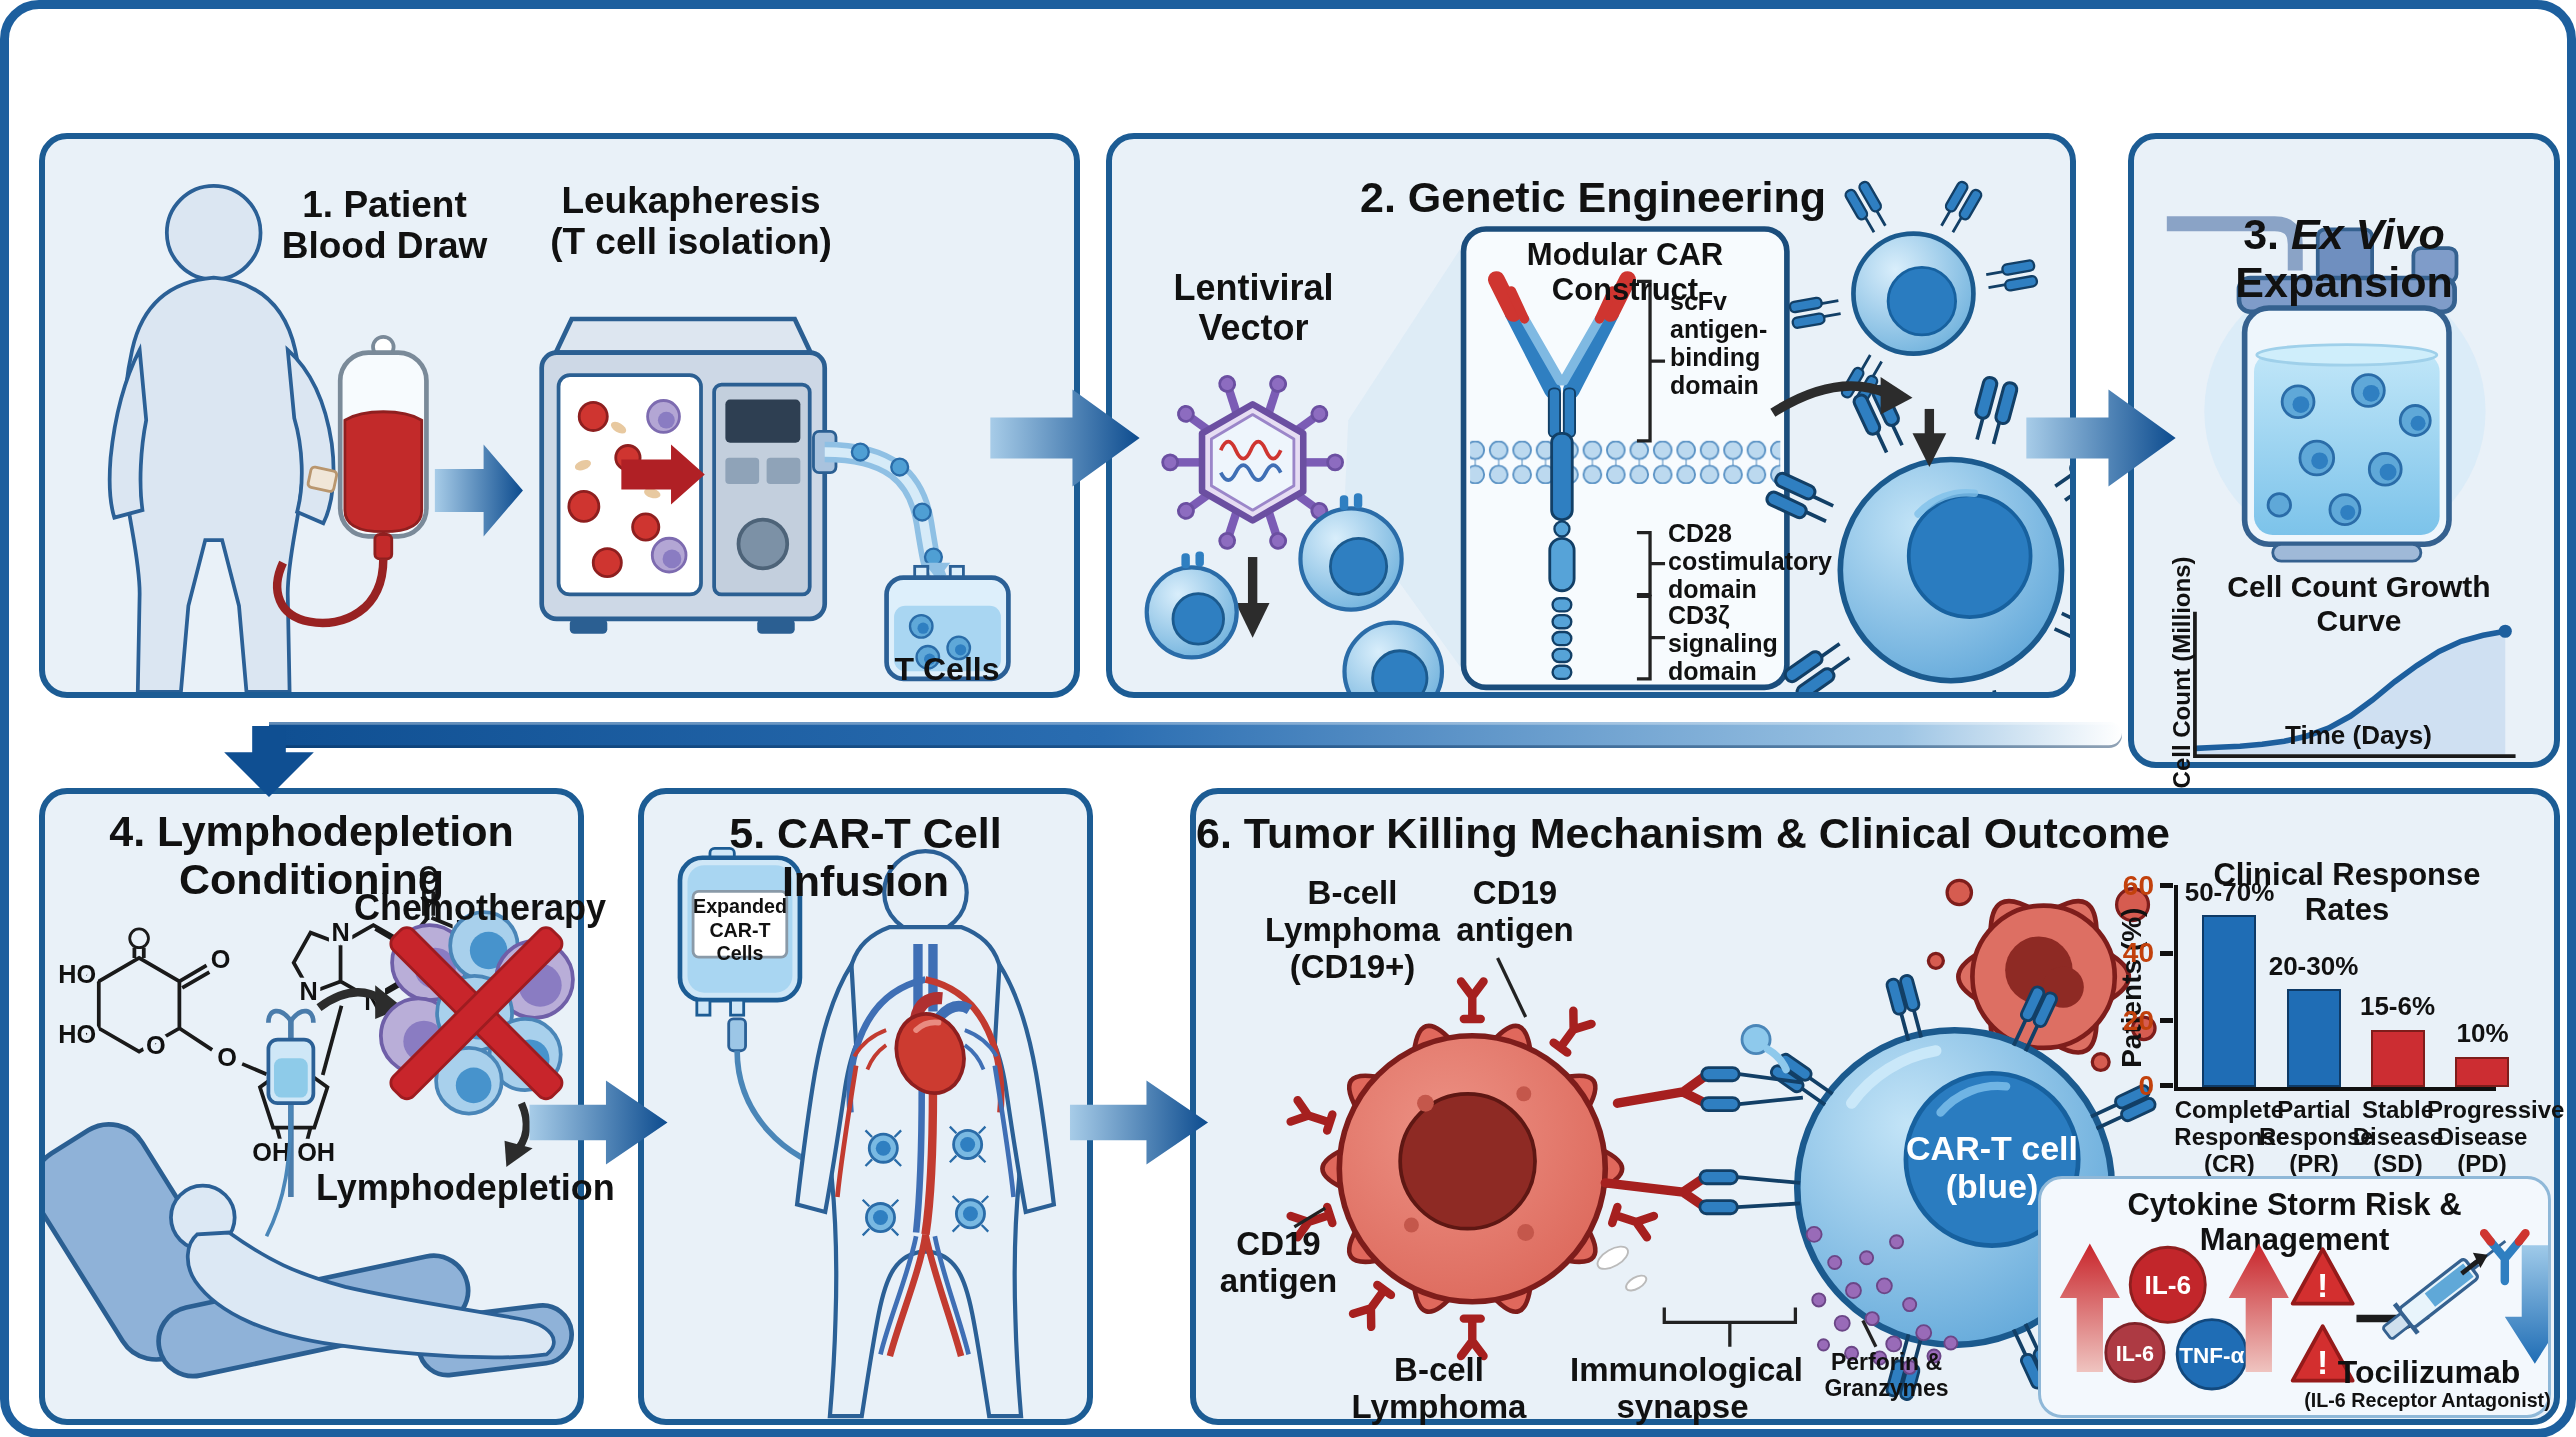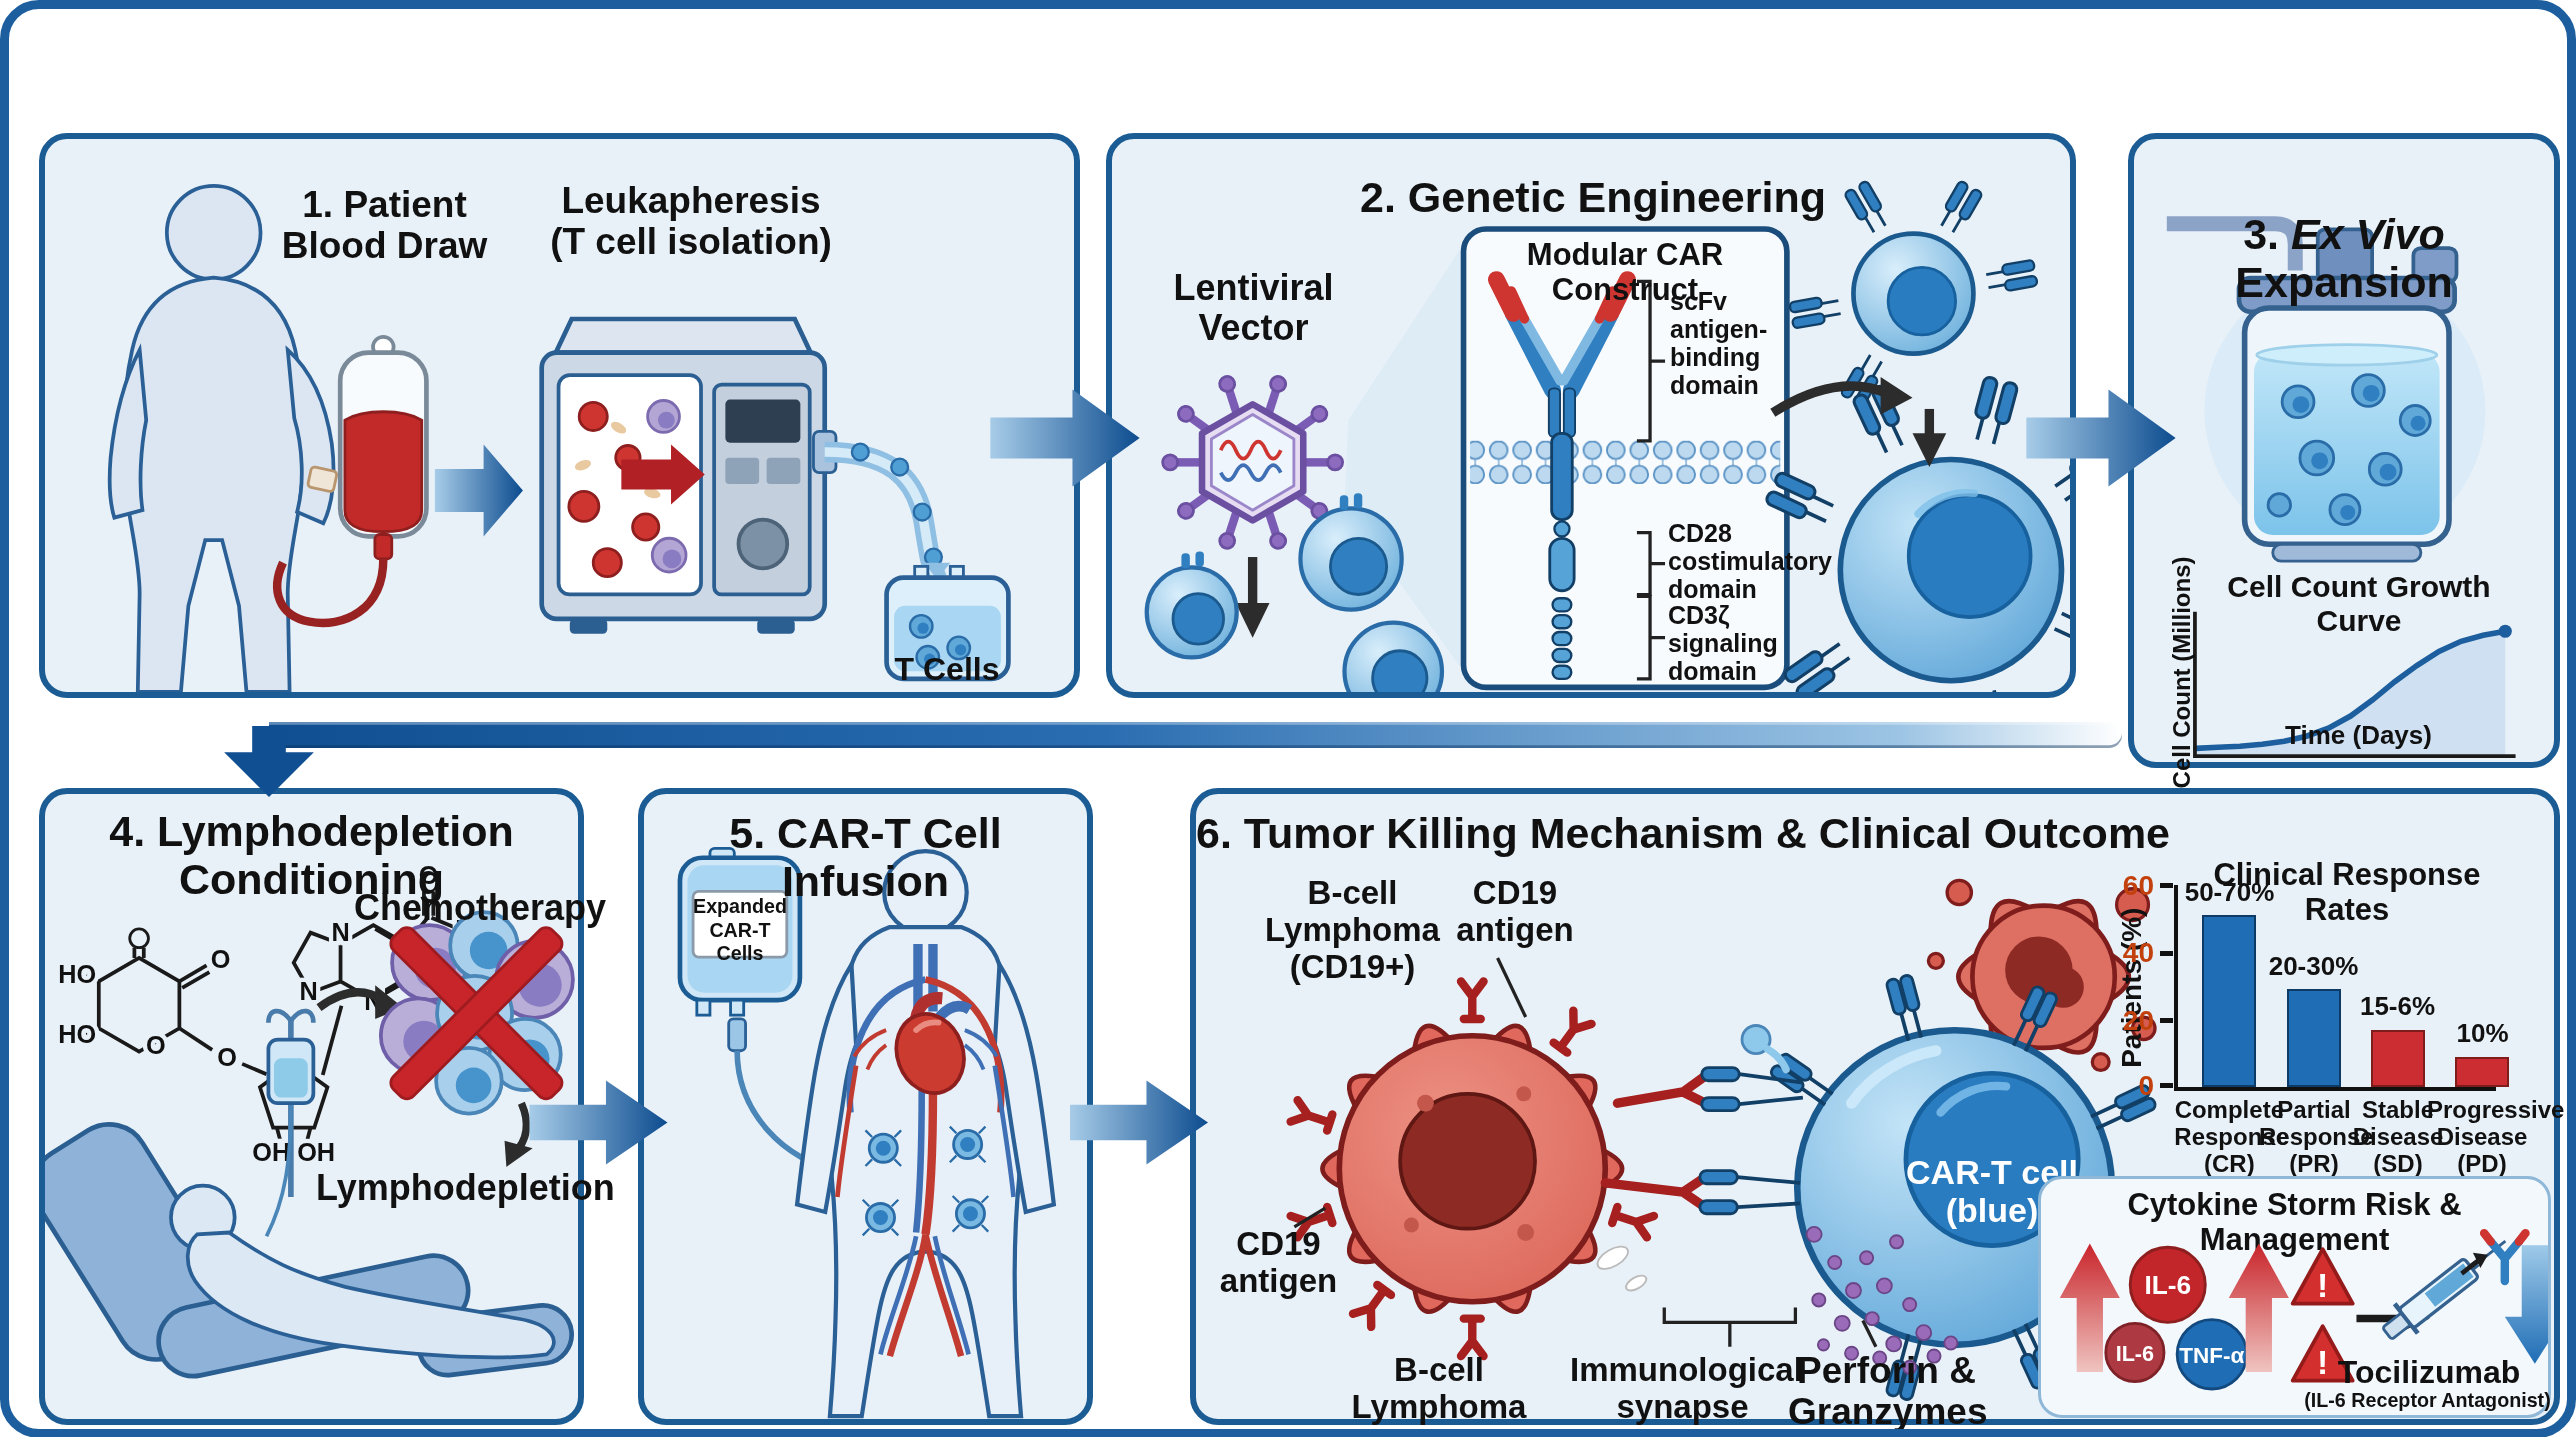--- a/index.html
+++ b/index.html
@@ -661,23 +661,23 @@
 Lymphoma
 (CD19+)</div>
     <div class="lbl" style="left:242px;top:81px;width:154px;font-size:33px;">CD19
 antigen</div>
     <div class="lbl" style="left:7.5px;top:432px;width:150px;font-size:33px;">CD19
 antigen</div>
     <div class="lbl" style="left:112px;top:558px;width:262px;font-size:33px;">B-cell Lymphoma
 (CD19+)</div>
     <div class="lbl" style="left:374px;top:558px;width:225px;font-size:33px;">Immunological
 synapse</div>
-    <div class="lbl" style="left:592px;top:556px;width:197px;font-size:37px;">Perforin &amp;
+    <div class="lbl" style="left:592px;top:556px;width:197px;font-size:23px;">Perforin &amp;
 Granzymes</div>
-    <div class="lbl" style="left:700px;top:335px;width:192px;font-size:34px;color:#fff;margin-top:24px;">CAR-T cell
+    <div class="lbl" style="left:700px;top:335px;width:192px;font-size:34px;color:#fff;">CAR-T cell
 (blue)</div>
 
     <div class="chart6">
       <div class="lbl" style="left:51px;top:17px;width:356px;font-size:31px;">Clinical Response Rates</div>
       <div class="lbl" style="left:-89px;top:131px;width:206px;font-size:28px;transform:rotate(-90deg);">Patients (%)</div>
       <div class="plot">
         <div class="ticklab" style="left:-67px;top:-15px;">60</div>
         <div class="ticklab" style="left:-67px;top:52px;">40</div>
         <div class="ticklab" style="left:-67px;top:120px;">20</div>
         <div class="ticklab" style="left:-67px;top:185px;">0</div>

